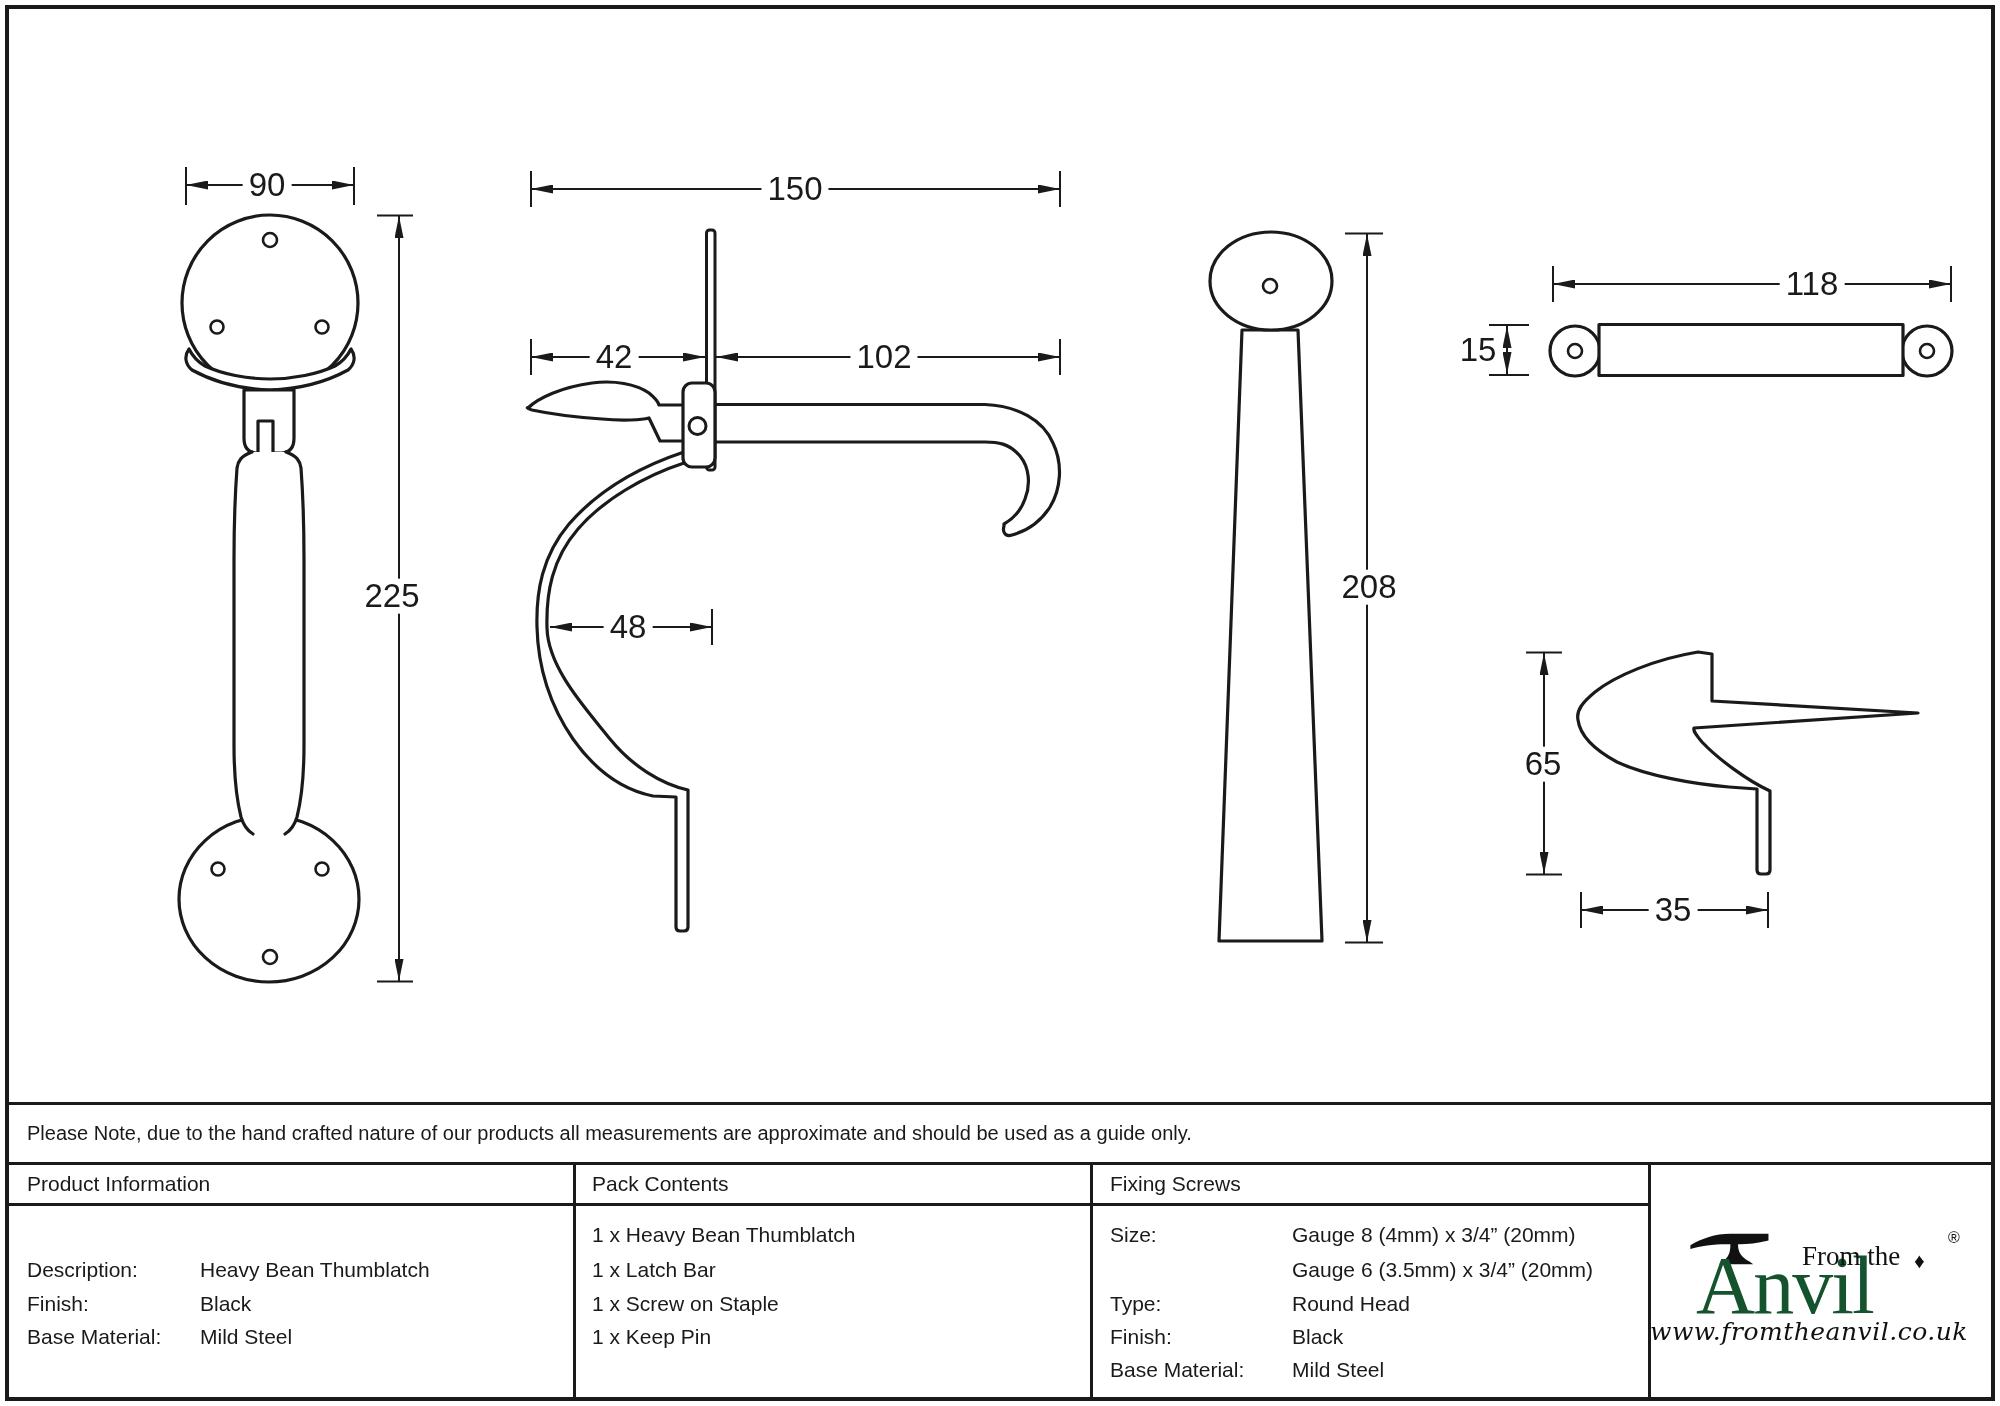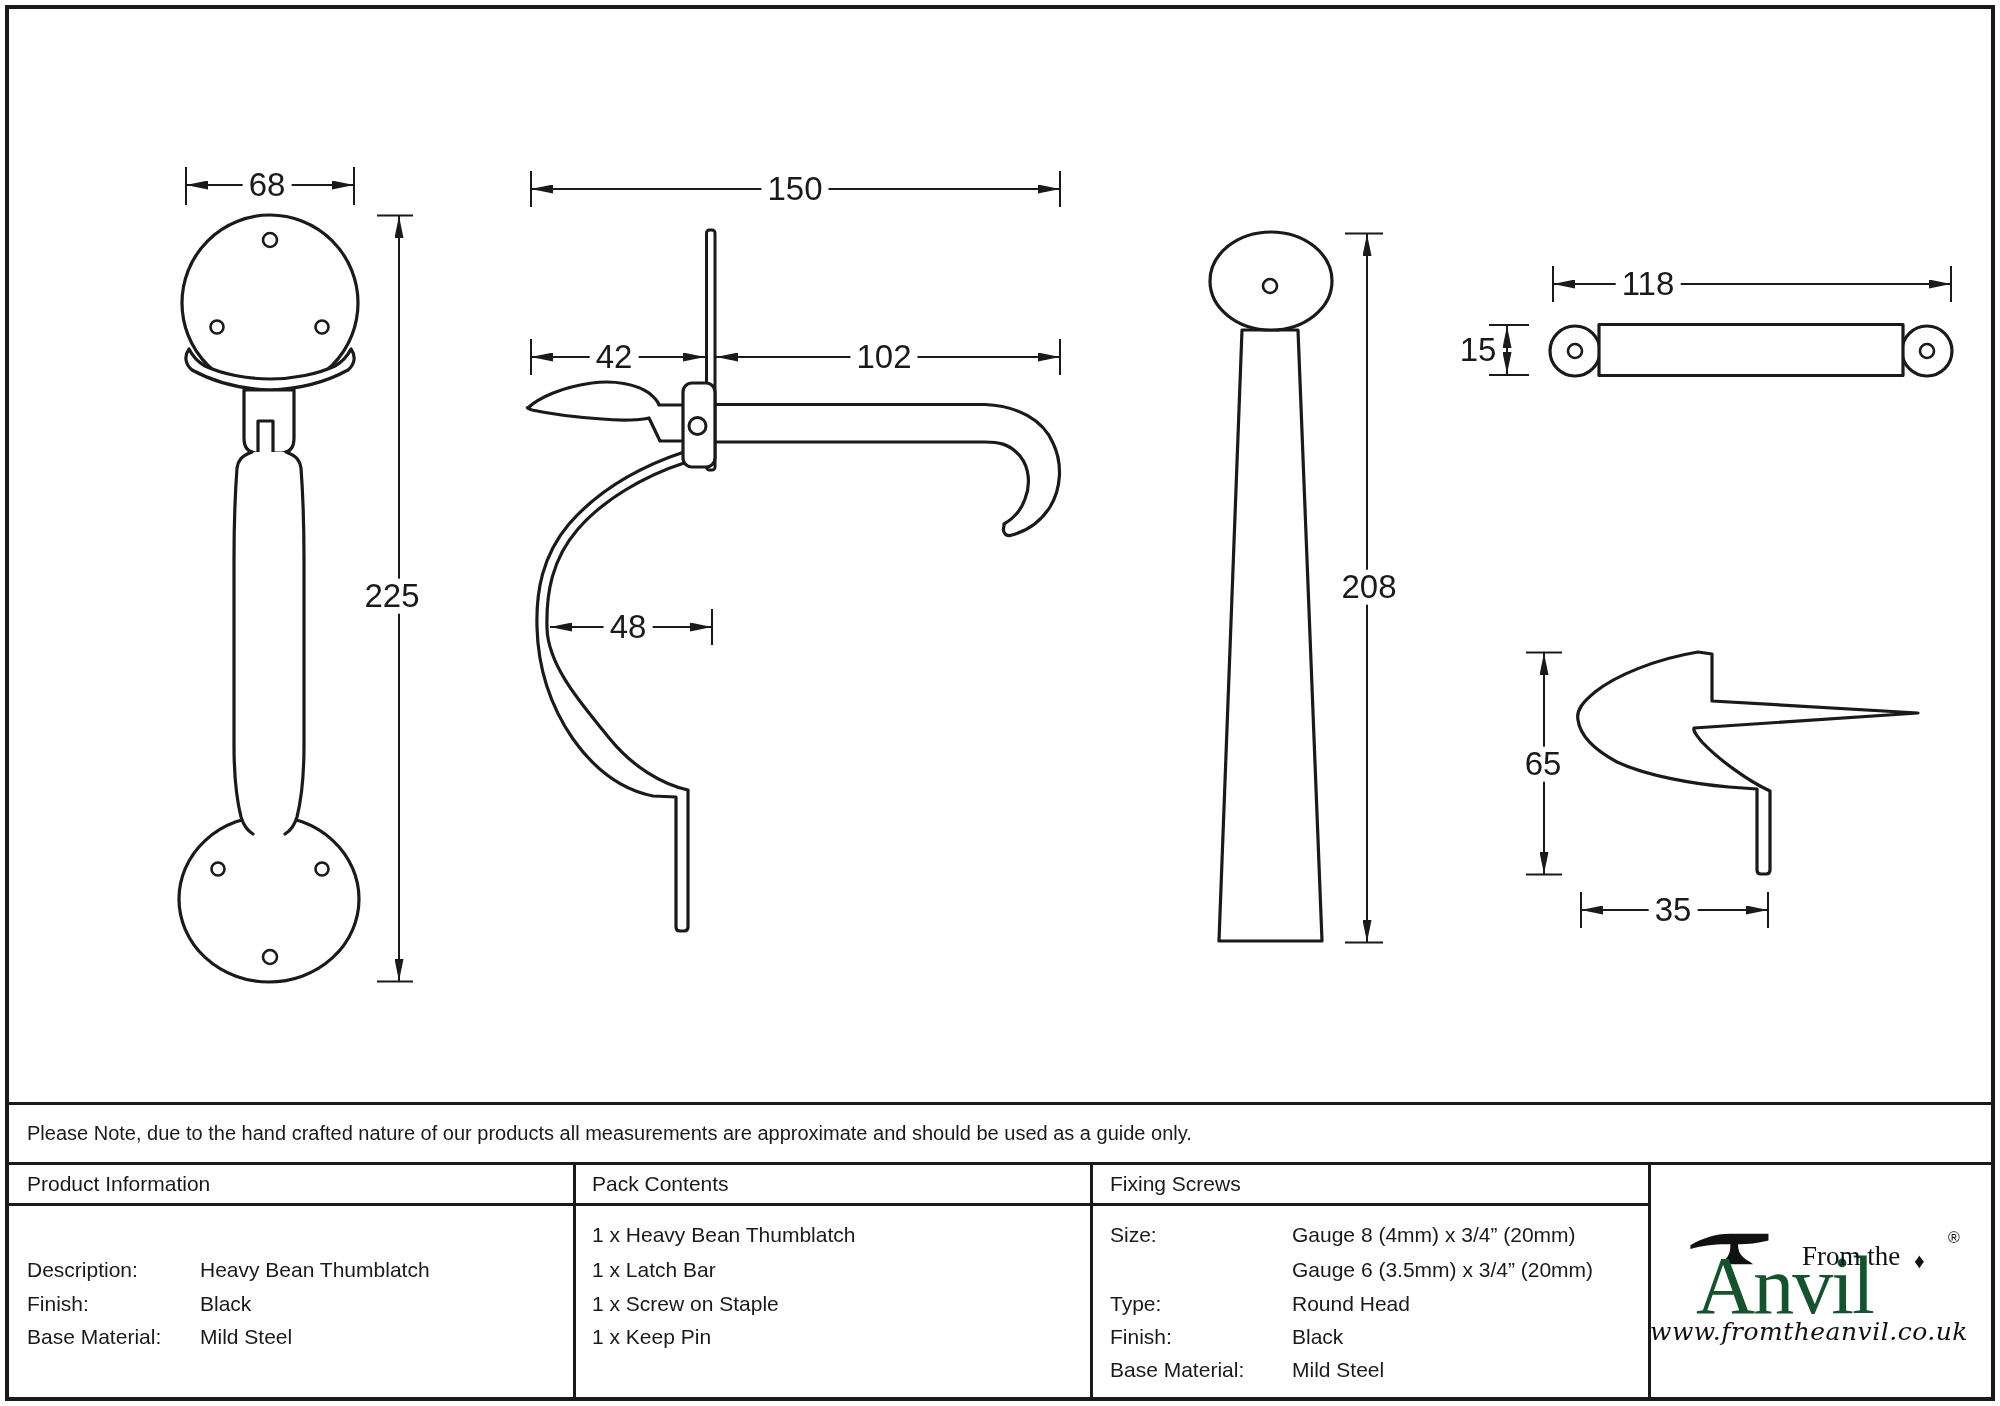--- a/index.html
+++ b/index.html
@@ -177,28 +177,28 @@
     <g stroke="#1a1a1a" stroke-width="2">
       <line x1="1544" y1="653" x2="1544" y2="874" marker-start="url(#arrow)" marker-end="url(#arrow)"></line>
       <line x1="1526" y1="652.5" x2="1562" y2="652.5"></line>
       <line x1="1526" y1="874.5" x2="1562" y2="874.5"></line>
       <line x1="1581" y1="910" x2="1768" y2="910" marker-start="url(#arrow)" marker-end="url(#arrow)"></line>
       <line x1="1581" y1="892" x2="1581" y2="928"></line>
       <line x1="1768" y1="892" x2="1768" y2="928"></line>
     </g>
   </svg>
 
-  <span class="dim-label" style="left:267px;top:185px;">68</span>
+  <span class="dim-label" style="left:267px;top:185px;">90</span>
   <span class="dim-label" style="left:392px;top:596px;">225</span>
   <span class="dim-label" style="left:795px;top:189px;">150</span>
   <span class="dim-label" style="left:614px;top:357px;">42</span>
   <span class="dim-label" style="left:884px;top:357px;">102</span>
   <span class="dim-label" style="left:628px;top:627px;">48</span>
   <span class="dim-label" style="left:1369px;top:587px;">208</span>
-  <span class="dim-label" style="left:1648px;top:284px;">118</span>
+  <span class="dim-label" style="left:1812px;top:284px;">118</span>
   <span class="dim-label" style="left:1478px;top:350px;">15</span>
   <span class="dim-label" style="left:1543px;top:764px;">65</span>
   <span class="dim-label" style="left:1673px;top:910px;">35</span>
 
   <div class="hline" style="left:9px;right:9px;top:1102px;"></div>
   <div class="hline" style="left:9px;right:9px;top:1162px;"></div>
   <div class="hline" style="left:9px;width:1642px;top:1203px;"></div>
   <div class="vline" style="left:573px;top:1162px;bottom:9px;"></div>
   <div class="vline" style="left:1090px;top:1162px;bottom:9px;"></div>
   <div class="vline" style="left:1648px;top:1162px;bottom:9px;"></div>

